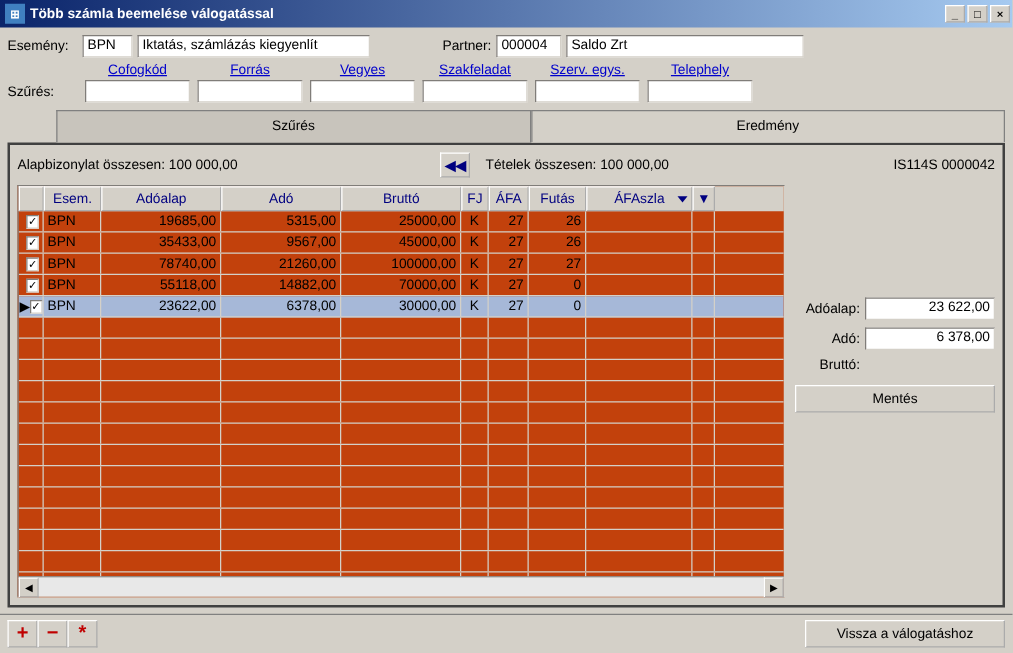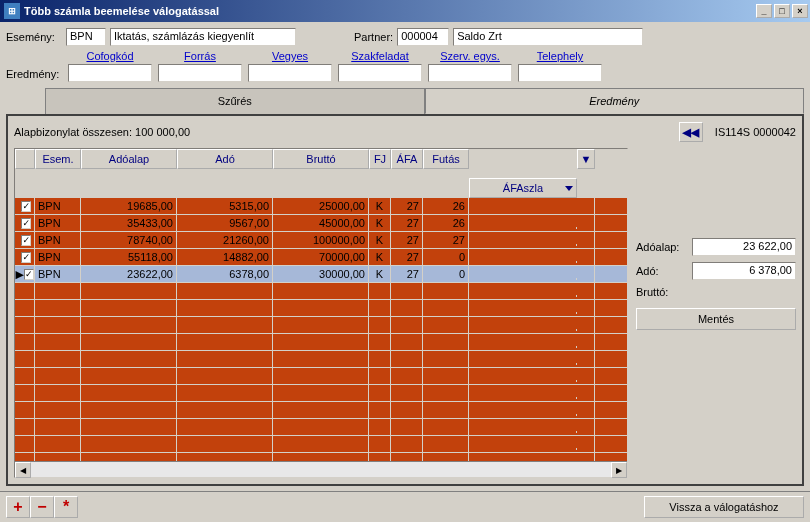--- a/index.html
+++ b/index.html
@@ -11,21 +11,21 @@
 .content { padding: 6px; }
 .row { display: flex; align-items: center; margin-bottom: 4px; gap: 4px; }
 .label { color: #000; }
 .input { background: #fff; border: 1px inset #d4d0c8; padding: 1px 3px; height: 18px; }
 .link-label { color: #0000cc; text-decoration: underline; cursor: pointer; text-align: center; }
 .link-slot { display: flex; flex-direction: column; align-items: stretch; }
 .link-slot .input { margin-top: 2px; }
 .gyujtok-row { display: flex; align-items: flex-end; gap: 6px; }
 .tabs { display: flex; margin-top: 6px; margin-left: 39px; }
 .tab { flex: 1; text-align: center; padding: 6px; border: 1px solid #808080; border-bottom: none; background: #d4d0c8; cursor: pointer; }
-.tab.active { background: #d4d0c8; border-bottom: 1px solid #d4d0c8; position: relative; z-index: 2; font-style: italic; }
+.tab.active { background: #d4d0c8; border-bottom: 1px solid #d4d0c8; position: relative; z-index: 2; }
 .tab.inactive { border-top: 1px solid #808080; background: #c8c4bc; }
 .panel { border: 2px solid #404040; padding: 6px; }
 .summary-row { display: flex; align-items: center; margin-bottom: 6px; }
 .summary-left { flex: 1; }
 .nav-btn { width: 24px; height: 20px; border: 1px outset #fff; background: #d4d0c8; display: flex; align-items: center; justify-content: center; color: #000080; font-weight: bold; cursor: pointer; margin: 0 12px; }
 .summary-mid { flex: 1; }
 .summary-right { color: #000; }
 .main-area { display: flex; gap: 8px; }
 .table-wrap { border: 1px inset #d4d0c8; background: #c2410c; flex: 1; display: flex; flex-direction: column; height: 330px; }
 .headers { display: flex; background: #d4d0c8; }
@@ -37,27 +37,27 @@
 .td { border-right: 1px solid #d4d0c8; padding: 1px 3px; display: flex; align-items: center; overflow: hidden; }
 .td.num { justify-content: flex-end; }
 .td.ctr { justify-content: center; }
 .chk { width: 11px; height: 11px; border: 1px inset #d4d0c8; background: #fff; display: flex; align-items: center; justify-content: center; font-size: 9px; }
 .sel-ind { width: 14px; display:flex; align-items:center; justify-content:center; }
 .hscroll { height: 16px; background: #d4d0c8; border-top: 1px solid #808080; display: flex; }
 .hscroll-btn { width: 16px; height: 16px; border: 1px outset #fff; display: flex; align-items: center; justify-content: center; font-size: 8px; cursor: pointer; }
 .hscroll-track { flex: 1; background: #e8e8e8; }
 .sidebar { width: 160px; padding-top: 90px; }
 .side-row { display: flex; align-items: center; margin-bottom: 6px; gap: 4px; }
-.side-label { width: 52px; }
+.side-label { width: 52px; text-align: right; }
 .side-input { flex: 1; background: #fff; border: 1px inset #d4d0c8; padding: 1px 3px; height: 18px; text-align: right; }
 .button { border: 1px outset #fff; background: #d4d0c8; padding: 4px 8px; text-align: center; cursor: pointer; }
 .footer { position: absolute; bottom: 0; left: 0; right: 0; border-top: 1px solid #808080; background: #d4d0c8; display: flex; align-items: center; padding: 4px 6px; gap: 0; }
 .footer-btn { width: 24px; height: 22px; border: 1px outset #fff; display: flex; align-items: center; justify-content: center; font-size: 16px; font-weight: bold; cursor: pointer; }
 .footer-right { margin-left: auto; }
-.w-chk { width: 20px; } .w-esem { width: 46px; } .w-adoalap { width: 96px; } .w-ado { width: 96px; } .w-brutto { width: 96px; } .w-fj { width: 22px; } .w-afa { width: 32px; } .w-futas { width: 46px; } .w-afaszla { width: 108px; margin-top: 29px; } .w-drop { width: 18px; }
+.w-chk { width: 20px; } .w-esem { width: 46px; } .w-adoalap { width: 96px; } .w-ado { width: 96px; } .w-brutto { width: 96px; } .w-fj { width: 22px; } .w-afa { width: 32px; } .w-futas { width: 46px; } .w-afaszla { width: 85px; } .w-drop { width: 18px; }
 </style>
 </head>
 <body>
 
 <div class="titlebar">
   <span class="titlebar-icon">⊞</span>
   <span class="titlebar-title">Több számla beemelése válogatással</span>
   <span class="titlebar-btn">_</span>
   <span class="titlebar-btn">□</span>
   <span class="titlebar-btn">×</span>
@@ -68,21 +68,21 @@
     <span class="label" style="width:56px">Esemény:</span>
     <span class="input" style="width:40px">BPN</span>
     <span class="input" style="width:186px">Iktatás, számlázás kiegyenlít</span>
     <span style="width:50px"></span>
     <span class="label">Partner:</span>
     <span class="input" style="width:52px">000004</span>
     <span class="input" style="width:190px">Saldo Zrt</span>
   </div>
 
   <div class="gyujtok-row">
-    <span class="label" style="width:56px; padding-bottom:2px">Eredmény:</span>
+    <span class="label" style="width:56px; padding-bottom:2px">Szűrés:</span>
     <div class="link-slot" style="width:84px">
         <span class="link-label">Cofogkód</span>
         <span class="input"></span>
       </div>
     <div class="link-slot" style="width:84px">
         <span class="link-label">Forrás</span>
         <span class="input"></span>
       </div>
     <div class="link-slot" style="width:84px">
         <span class="link-label">Vegyes</span>
@@ -104,20 +104,21 @@
 
   <div class="tabs">
     <div class="tab inactive">Szűrés</div>
     <div class="tab active">Eredmény</div>
   </div>
 
   <div class="panel">
     <div class="summary-row">
       <span class="summary-left">Alapbizonylat összesen: 100 000,00</span>
       <span class="nav-btn">◀◀</span>
+      <span class="summary-mid">Tételek összesen: 100 000,00</span>
       <span class="summary-right">IS114S 0000042</span>
     </div>
 
     <div class="main-area">
       <div class="table-wrap">
         <div class="headers">
           <div class="th w-chk"></div>
           <div class="th w-esem">Esem.</div>
           <div class="th w-adoalap">Adóalap</div>
           <div class="th w-ado">Adó</div>

